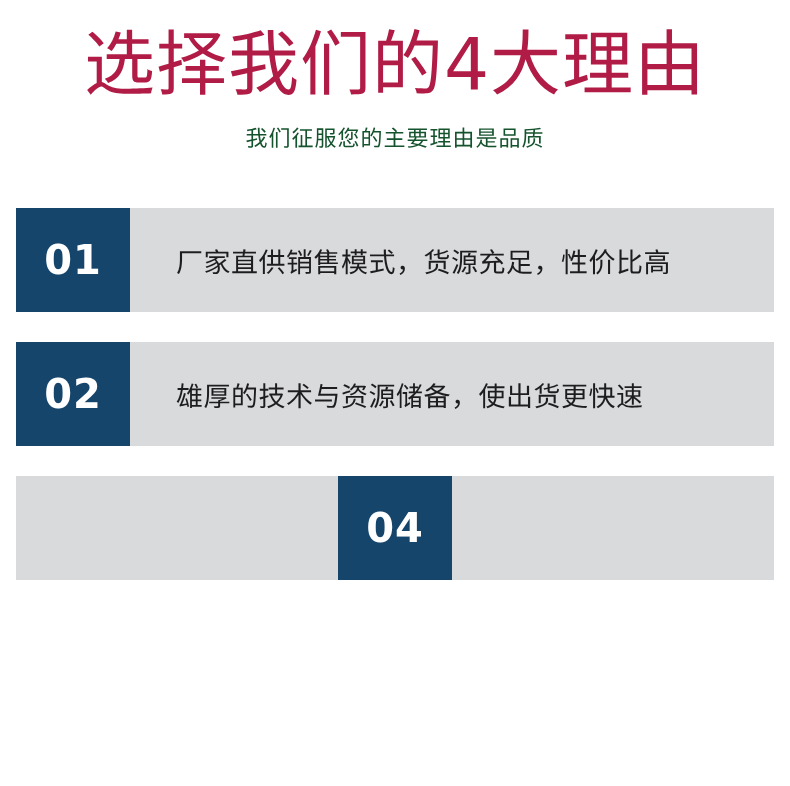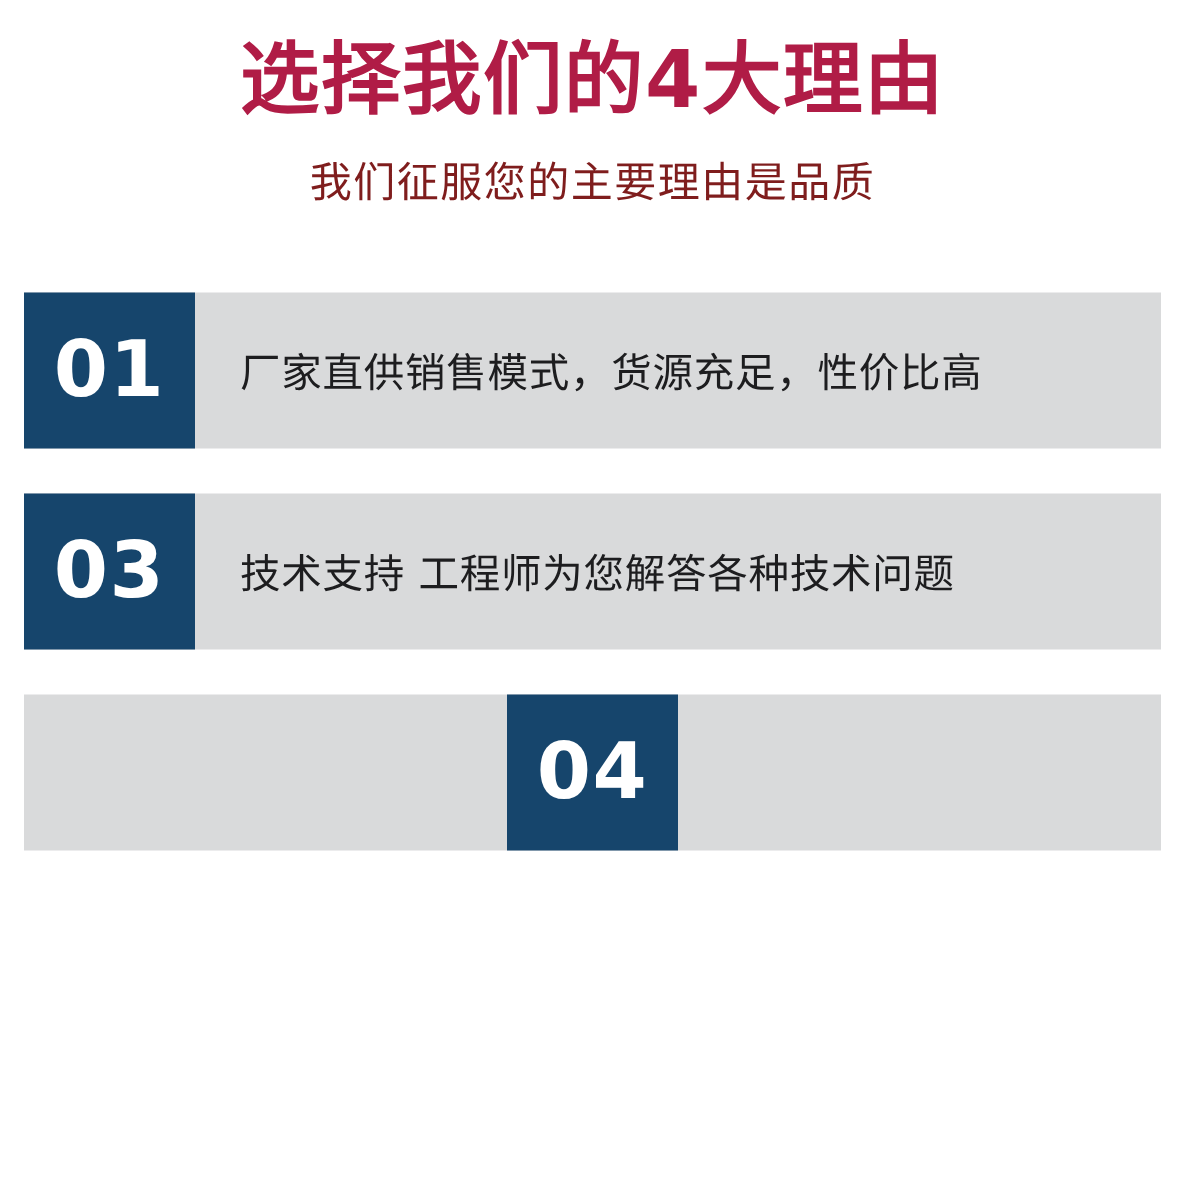--- a/index.html
+++ b/index.html
@@ -19,33 +19,33 @@
     width: 790px;
     height: 786px;
     box-sizing: border-box;
     background: #ffffff;
   }
   .header {
     padding-top: 24px;
     text-align: center;
   }
   .main-title {
-    font-size: 53px;
+    font-size: 71px;
     line-height: 1.15;
-    font-weight: bold;
+    font-weight: normal;
     color: #b01c46;
     letter-spacing: 1px;
     margin: 0;
   }
   .sub-title {
     margin: 20px 0 0 0;
-    font-size: 28px;
+    font-size: 22px;
     line-height: 1.2;
     font-weight: normal;
-    color: #7f1d1d;
+    color: #14532d;
     letter-spacing: 1px;
   }
   .reasons {
     margin-top: 56px;
     padding: 0 16px;
     box-sizing: border-box;
   }
   .reason-row {
     display: flex;
     align-items: stretch;
@@ -54,59 +54,60 @@
     background: #d9dadb;
   }
   .reason-row:last-child {
     margin-bottom: 0;
     justify-content: center;
   }
   .reason-num {
     flex: 0 0 114px;
     background: #16456c;
     color: #ffffff;
-    font-size: 52px;
+    font-size: 40px;
     font-weight: bold;
     display: flex;
     align-items: center;
     justify-content: center;
     letter-spacing: 1px;
   }
   .reason-text {
     flex: 1 1 auto;
     display: flex;
     align-items: center;
     padding-left: 30px;
     padding-right: 14px;
     font-size: 27px;
     color: #1d1d1f;
     letter-spacing: 0.5px;
+    margin-left: 16px;
   }
 </style>
 </head>
 <body>
 
 <div class="page">
 
   <div class="header">
     <h1 class="main-title">选择我们的4大理由</h1>
     <p class="sub-title">我们征服您的主要理由是品质</p>
   </div>
 
   <div class="reasons">
 
     <div class="reason-row">
       <div class="reason-num">01</div>
       <div class="reason-text">厂家直供销售模式，货源充足，性价比高</div>
     </div>
 
+    <div class="reason-row">
+      <div class="reason-num">02</div>
+      <div class="reason-text">雄厚的技术与资源储备，使出货更快速</div>
+    </div>
 
-    <div class="reason-row">
-      <div class="reason-num">03</div>
-      <div class="reason-text">技术支持 工程师为您解答各种技术问题</div>
-    </div>
 
     <div class="reason-row">
       <div class="reason-num">04</div>
     </div>
 
   </div>
 </div>
 
 </body></html>

